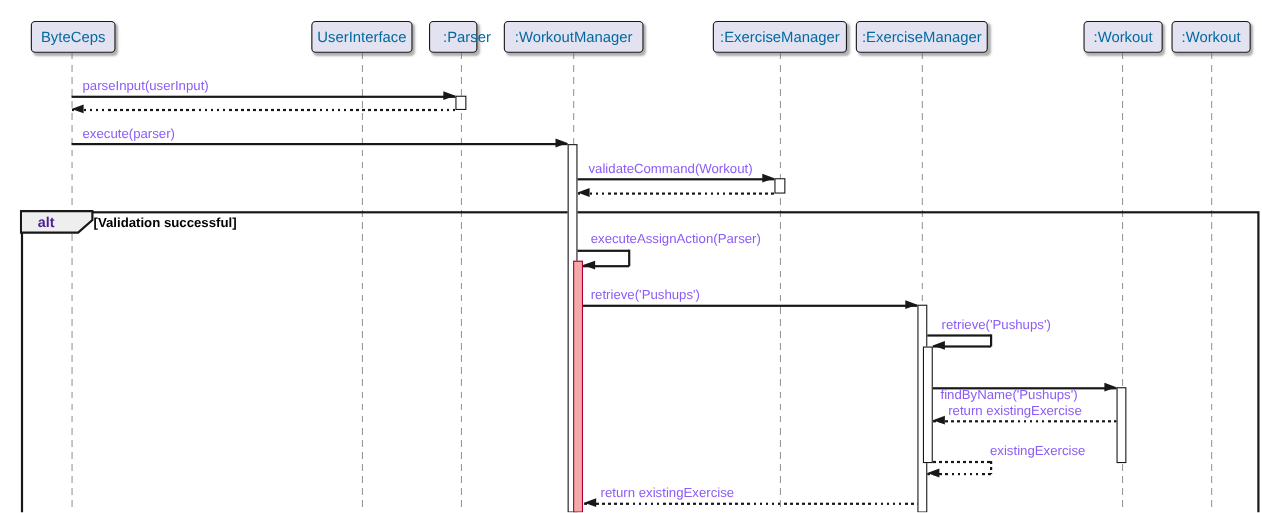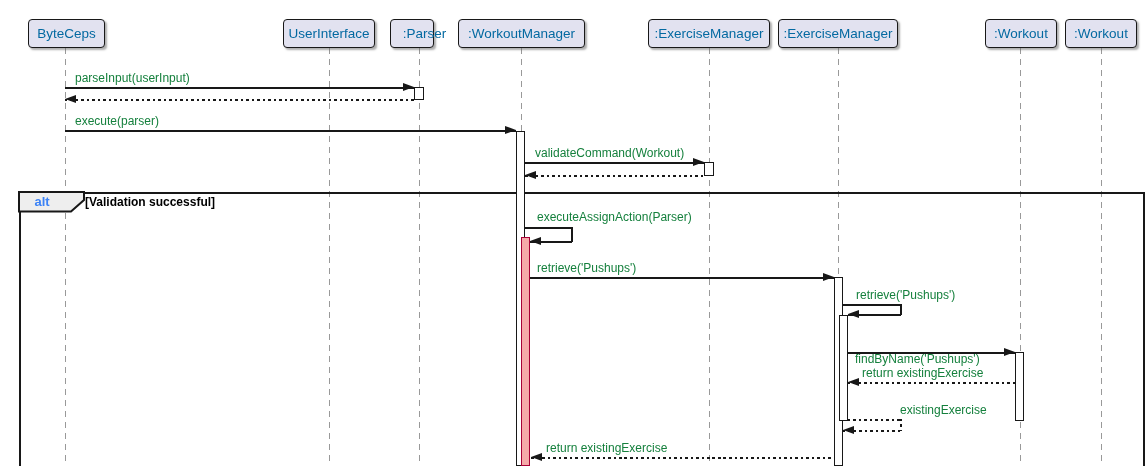--- a/index.html
+++ b/index.html
@@ -18,21 +18,21 @@
     display:flex; align-items:center; justify-content:center;
     font-size:13.5px; color:#0369a1; white-space:nowrap;
   }
   .frame {
     position:absolute; box-sizing:border-box; z-index:2;
     border:2px solid var(--c-border); background:transparent;
   }
   .pent { position:absolute; z-index:4; }
   .alt-label {
     position:absolute; z-index:6; font-weight:bold; font-size:13px;
-    color:#3b82f6; text-align:center;
+    color:#4c1d95; text-align:center;
   }
   .guard-label {
     position:absolute; z-index:6; font-weight:bold; font-size:12px;
     color:#000; white-space:nowrap;
   }
   .activation {
     position:absolute; width:9px; box-sizing:border-box; z-index:3;
     background:var(--c-actfill); border:1.5px solid var(--c-border);
   }
   .activation.small { width:10px; }
@@ -48,21 +48,21 @@
   .arrowhead { position:absolute; width:0; height:0; z-index:4; }
   .arrowhead.right {
     border-top:4.5px solid transparent; border-bottom:4.5px solid transparent;
     border-left:11px solid var(--c-msg);
   }
   .arrowhead.left {
     border-top:4.5px solid transparent; border-bottom:4.5px solid transparent;
     border-right:11px solid var(--c-msg);
   }
   .msg-label {
-    position:absolute; z-index:6; font-size:12px; color:#15803d; white-space:nowrap;
+    position:absolute; z-index:6; font-size:12px; color:#8b5cf6; white-space:nowrap;
   }
 </style>
 </head>
 <body>
 
 <div id="diagram" style="--c-pfill: #E2E2F0; --c-border: #181818; --c-lifeline: #999999; --c-msg: #181818; --c-actfill: #FFFFFF; --c-hifill: #F5A9A9; --c-hiborder: #A80036;">
     <div class="lifeline" style="left: 65px; top: 48px; height: 418px;"></div>
     <div class="participant" style="left: 28px; width: 77px;">ByteCeps</div>
     <div class="lifeline" style="left: 329px; top: 48px; height: 418px;"></div>
     <div class="participant" style="left: 283px; width: 92px;">UserInterface</div>

